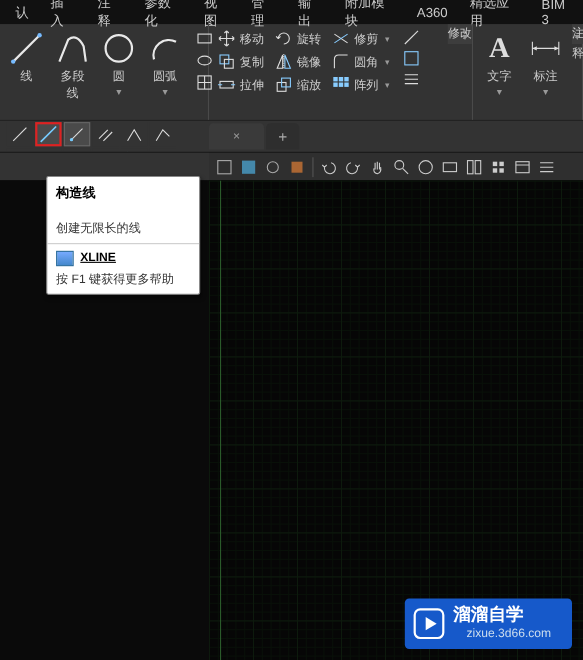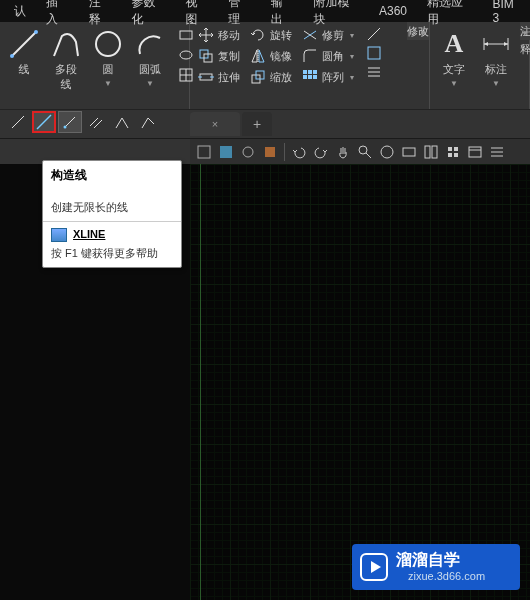--- a/index.html
+++ b/index.html
@@ -56,21 +56,21 @@
   
   .tooltip { position: absolute; top: 160px; left: 42px; width: 140px; background: #fff; border: 1px solid #888; border-radius: 2px; box-shadow: 1px 2px 4px rgba(0,0,0,.4); padding: 6px 8px; z-index: 50; }
   .tooltip .t1 { font-size: 12px; color: #000; font-weight: bold; }
   .tooltip .t2 { font-size: 11px; color: #333; margin-top: 16px; }
   .tooltip hr { margin: 6px -8px; border: none; border-top: 1px solid #ccc; }
   .tooltip .cmd { display: flex; align-items: flex-start; gap: 6px; text-decoration: underline; }
   .tooltip .cmd .cic { width: 16px; height: 14px; background: linear-gradient(#7af, #48c); border: 1px solid #269; }
   .tooltip .cmd span { font-size: 11px; font-weight: bold; color: #000; }
   .tooltip .f1 { font-size: 11px; color: #333; margin-top: 4px; }
   
-  .watermark { position: absolute; right: 10px; bottom: 10px; width: 168px; height: 46px; background: #1659ca; border-radius: 4px; display: flex; align-items: center; padding: 0 8px; gap: 8px; z-index: 30; }
+  .watermark { position: absolute; right: 10px; bottom: 10px; width: 152px; height: 46px; background: #1659ca; border-radius: 4px; display: flex; align-items: center; padding: 0 8px; gap: 8px; z-index: 30; }
   .watermark .play { width: 28px; height: 28px; border: 2px solid #fff; border-radius: 6px; display: flex; align-items: center; justify-content: center; }
   .watermark .play::after { content: ""; border-left: 10px solid #fff; border-top: 6px solid transparent; border-bottom: 6px solid transparent; margin-left: 3px; }
   .watermark .wt { color: #fff; display: flex; flex-direction: column; }
   .watermark .wt .l1 { font-size: 16px; font-weight: bold; line-height: 1; }
   .watermark .wt .l2 { font-size: 11px; color: #cde; margin-top: 2px; margin-left: 12px; }
 
   svg { display: block; }
 </style>
 </head>
 <body>

